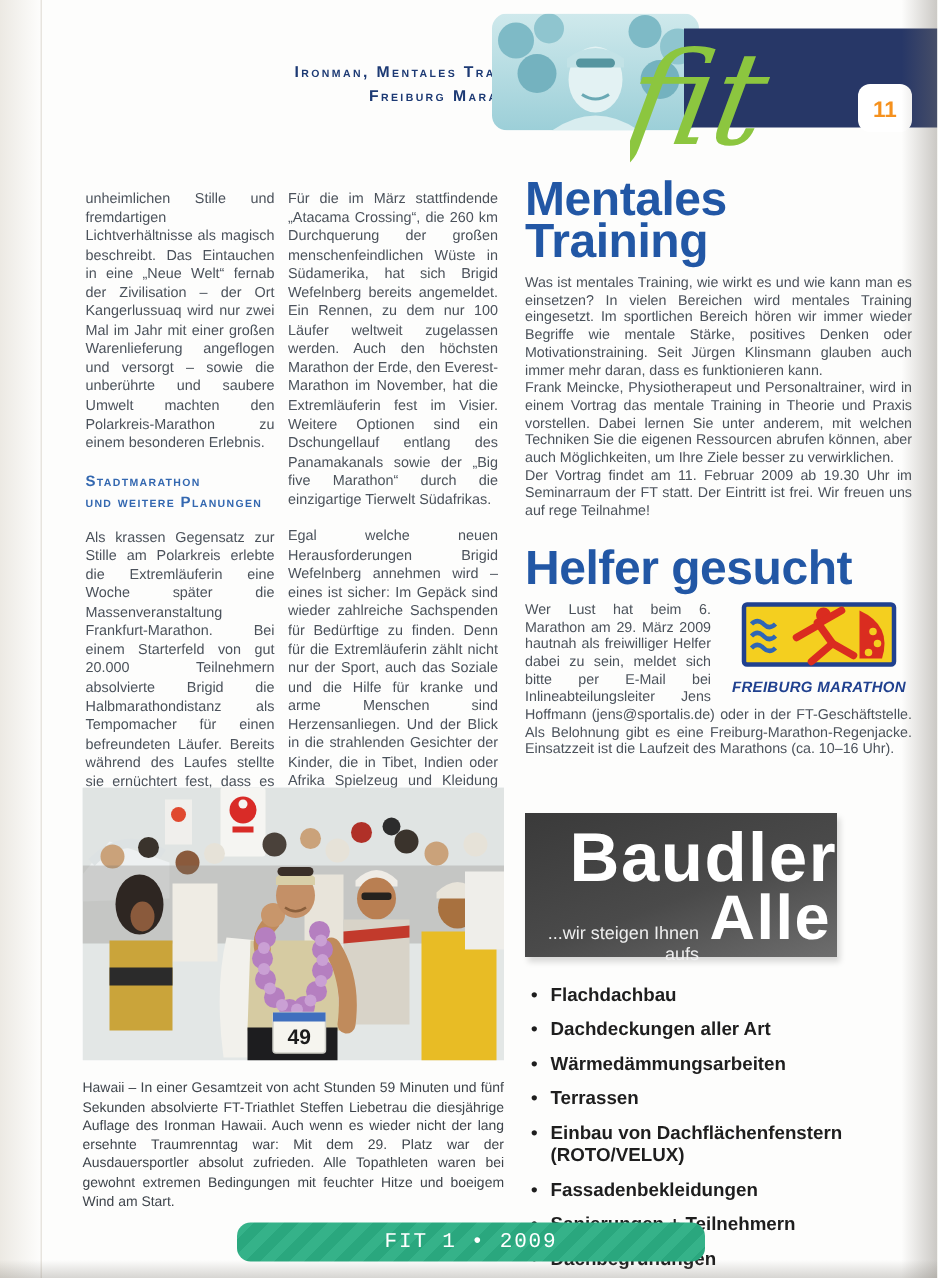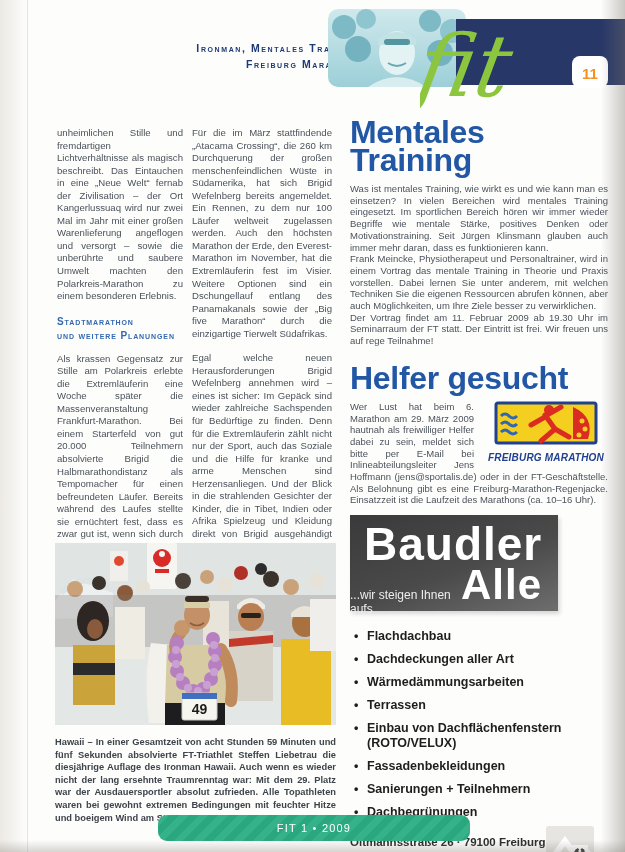--- a/index.html
+++ b/index.html
@@ -40,46 +40,46 @@
 
   
   .h1{font-size:32px;font-weight:bold;color:#2257a5;letter-spacing:-0.3px;margin:0 0 9px 0;line-height:28px;}
   .h1.second{margin-top:17px;}
   .rt{font-size:9.5px;line-height:11.7px;color:#4b525b;text-align:justify;margin:0;hyphens:auto;}
   .helfer-wrap{overflow:hidden;}
   .fm-logo{float:right;width:124px;margin:0 0 4px 10px;text-align:center;}
   .fm-logo-label{font-size:10px;font-weight:bold;font-style:italic;color:#20418f;letter-spacing:0.2px;margin-top:1px;}
 
   
-  .adbox{margin-top:9px;width:208px;height:96px;
+  .adbox{margin-top:36px;width:208px;height:96px;
     background:linear-gradient(160deg,#3a3a3a 0%,#4a4a4a 55%,#6e6e6e 100%);
-    box-shadow:2px 3px 4px rgba(0,0,0,0.15);}
+    box-shadow:2px 3px 4px rgba(0,0,0,0.15);text-align:right;}
   .ad-brand{color:#fff;font-size:46px;font-weight:bold;letter-spacing:1px;line-height:46px;padding:6px 0 0 14px;}
-  .ad-tagrow{display:flex;justify-content:flex-end;align-items:baseline;gap:7px;padding-right:16px;margin-top:-6px;}
+  .ad-tagrow{display:flex;justify-content:flex-end;align-items:baseline;gap:7px;padding-right:4px;margin-top:-6px;}
   .ad-tagline{color:#eeeeee;font-size:12px;}
   .ad-brand2{color:#fff;font-size:42px;font-weight:bold;letter-spacing:1px;}
 
   .services{list-style:none;margin:18px 0 0 0;padding:0 0 0 4px;}
   .services li{position:relative;padding-left:13px;font-size:12.5px;font-weight:bold;color:#1e1e1e;
     line-height:15px;margin-bottom:8px;}
   .services li::before{content:"•";position:absolute;left:0;top:0;color:#1e1e1e;}
 
   .addr{position:relative;margin-top:14px;font-size:11.5px;font-weight:bold;color:#2a2a2a;line-height:17px;}
   .addr div{white-space:nowrap;}
   .rooflogo{position:absolute;right:14px;top:-8px;}
 
   
-  .photo-block{position:absolute;left:55px;top:543px;width:281px;}
-  .caption{margin-top:7px;font-size:9.3px;line-height:12.6px;color:#3e444b;text-align:justify;font-weight:bold;}
+  .photo-block{position:absolute;left:55px;top:525px;width:281px;}
+  .caption{margin-top:7px;font-size:9.3px;line-height:12.6px;color:#3e444b;text-align:justify;}
 
   
   .footer-bar{position:absolute;left:158px;top:815px;width:312px;height:26px;border-radius:9px;
     background:repeating-linear-gradient(-45deg,#2aa77e 0px,#2aa77e 7px,#35b289 7px,#35b289 14px);
     display:flex;align-items:center;justify-content:center;}
-  .footer-bar span{color:#fff;font-size:11px;letter-spacing:1.2px;}
+  .footer-bar span{color:#fff;font-size:14px;letter-spacing:1.2px;font-family:Liberation Mono, monospace;}
 </style>
 </head>
 <body>
 
 <div id="page">
 
   <div class="kicker">
     <div>Ironman, Mentales Training</div>
     <div>Freiburg Marathon</div>
   </div>

